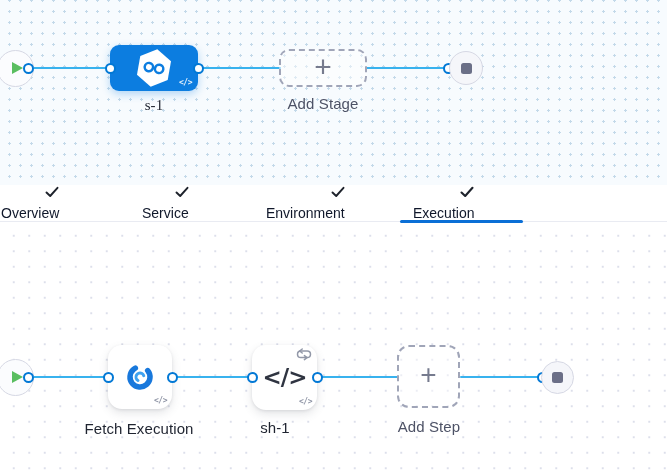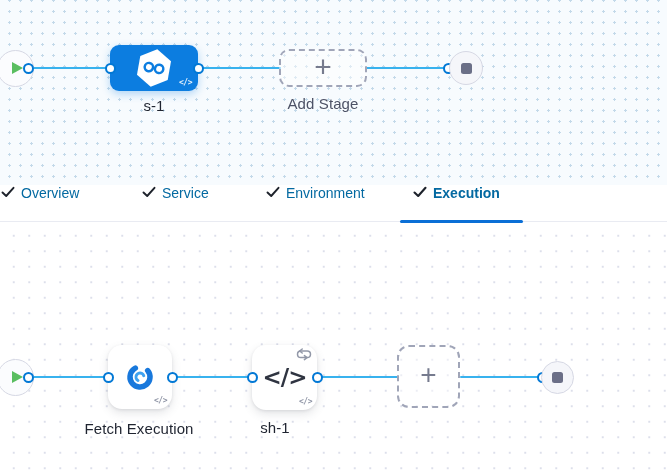--- a/index.html
+++ b/index.html
@@ -62,24 +62,24 @@
   }
   .code-badge.on-blue{color:rgba(255,255,255,.9);right:6px;bottom:4px;}
   .code-badge.on-card{color:#8d93a4;right:5px;bottom:4px;}
   .step-code-glyph{
     font-family:"DejaVu Sans",sans-serif;font-size:23px;font-weight:600;
     color:#2f3441;letter-spacing:-1px;margin-top:-2px;
   }
   .loop-wrap{position:absolute;right:4px;top:3px;width:18px;height:14px;}
   
   .tab{
-    position:absolute;top:0;height:36px;display:flex;align-items:flex-start;gap:6px;
-    font-size:14px;color:#0369a1;cursor:pointer;white-space:nowrap;
-  }
-  .tab.active{font-weight:700;}
+    position:absolute;top:0;height:36px;display:flex;align-items:flex-end;gap:6px;
+    font-size:14px;color:#0f172a;cursor:pointer;white-space:nowrap;flex-direction:column;
+  }
+  .tab.active{font-weight:400;}
   .tab-divider{position:absolute;left:0;right:0;top:36px;height:1px;background:#e9ebf2;}
   .tab-underline{position:absolute;left:400px;top:34.5px;width:123px;height:3.5px;border-radius:2px;background:#0b6fd6;}
 </style>
 </head>
 <body>
 
 <div class="graph-top">
 
   <div class="edge" style="left:26px;top:66.75px;width:86px;"></div>
   <div class="edge" style="left:198px;top:66.75px;width:83px;"></div>
@@ -108,21 +108,21 @@
   <div class="port" style="left:442.5px;top:62.5px;"></div>
 
   <div class="dash-box" style="left:279px;top:49px;width:88px;height:38px;">
     <span class="plus-glyph">+</span>
   </div>
 
   <div class="endpoint" style="left:449px;top:51px;width:34px;height:34px;background:#f5f6fa;">
     <div class="stop-square"></div>
   </div>
 
-  <div class="node-label" style="left:104px;top:97px;width:100px;">s-1</div>
+  <div class="node-label" style="left:104px;top:97px;width:100px;font-family:Liberation Serif, serif;">s-1</div>
   <div class="node-label hint-label" style="left:263px;top:95px;width:120px;">Add Stage</div>
 </div>
 
 <div class="tabbar">
   <div class="tab-divider"></div>
 
   <div class="tab" style="left:1px;">
     <svg width="14" height="14" viewBox="0 0 14 14">
         <polyline points="1.5,7.5 5.2,11 12.5,2.8" fill="none" stroke="#1d222b" stroke-width="1.9" stroke-linecap="round" stroke-linejoin="round"></polyline>
       </svg>
@@ -193,13 +193,14 @@
   <div class="dash-box" style="left:397px;top:119px;width:63px;height:63px;border-radius:12px;">
     <span class="plus-glyph" style="font-size:28px;">+</span>
   </div>
 
   <div class="endpoint" style="left:541px;top:135px;width:33px;height:33px;background:#f5f6fa;">
     <div class="stop-square"></div>
   </div>
 
   <div class="node-label" style="left:59px;top:194px;width:160px;">Fetch Execution</div>
   <div class="node-label" style="left:225px;top:193px;width:100px;">sh-1</div>
+  <div class="node-label hint-label" style="left:369px;top:192px;width:120px;">Add Step</div>
 </div>
 
 </body></html>

